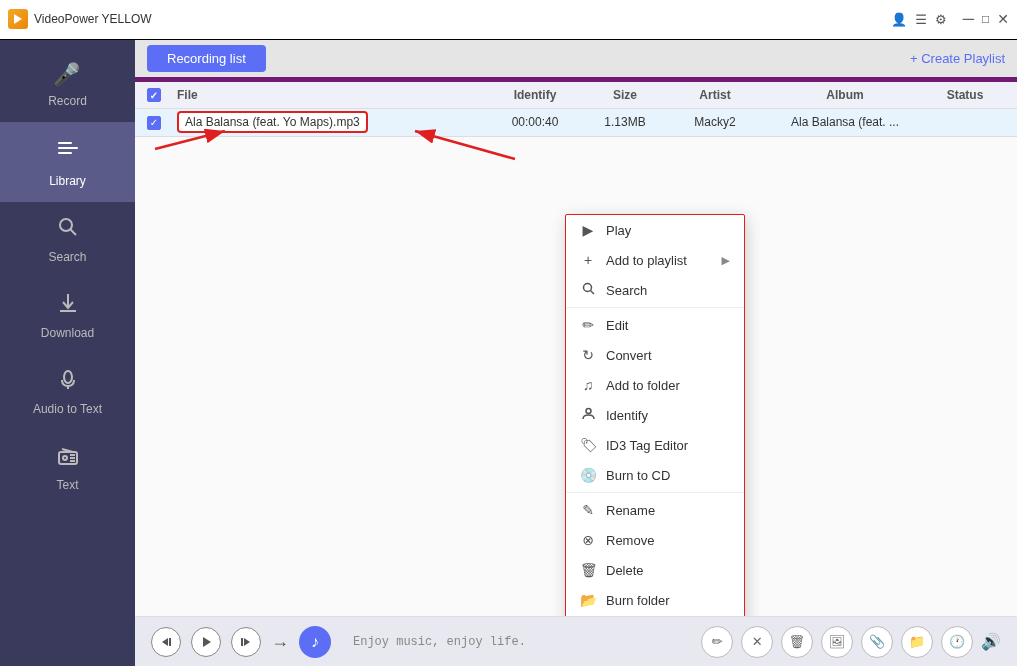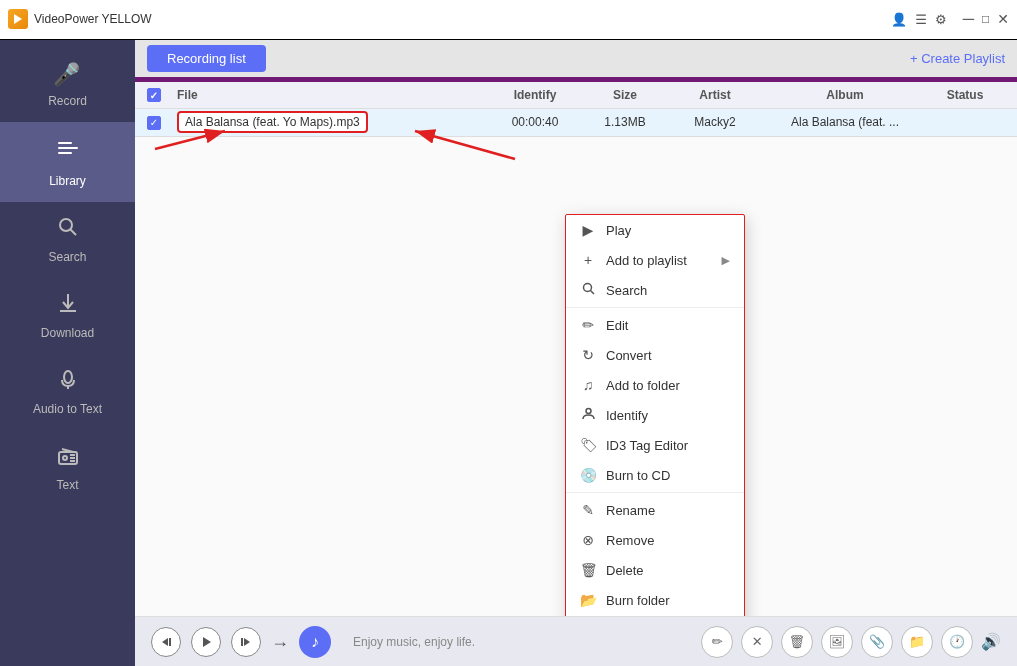--- a/index.html
+++ b/index.html
@@ -205,20 +205,21 @@
       width: 32px; height: 32px;
       border-radius: 50%;
       background: #5b6ef5;
       display: flex; align-items: center; justify-content: center;
       color: white; font-size: 14px; cursor: pointer;
     }
     .player-tagline {
       font-size: 12px;
       color: #888;
       margin: 0 12px;
+      font-family: Liberation Mono, monospace;
     }
     .player-right-btns {
       margin-left: auto;
       display: flex;
       gap: 8px;
       align-items: center;
     }
     .player-right-btn {
       width: 32px; height: 32px;
       border-radius: 50%;

